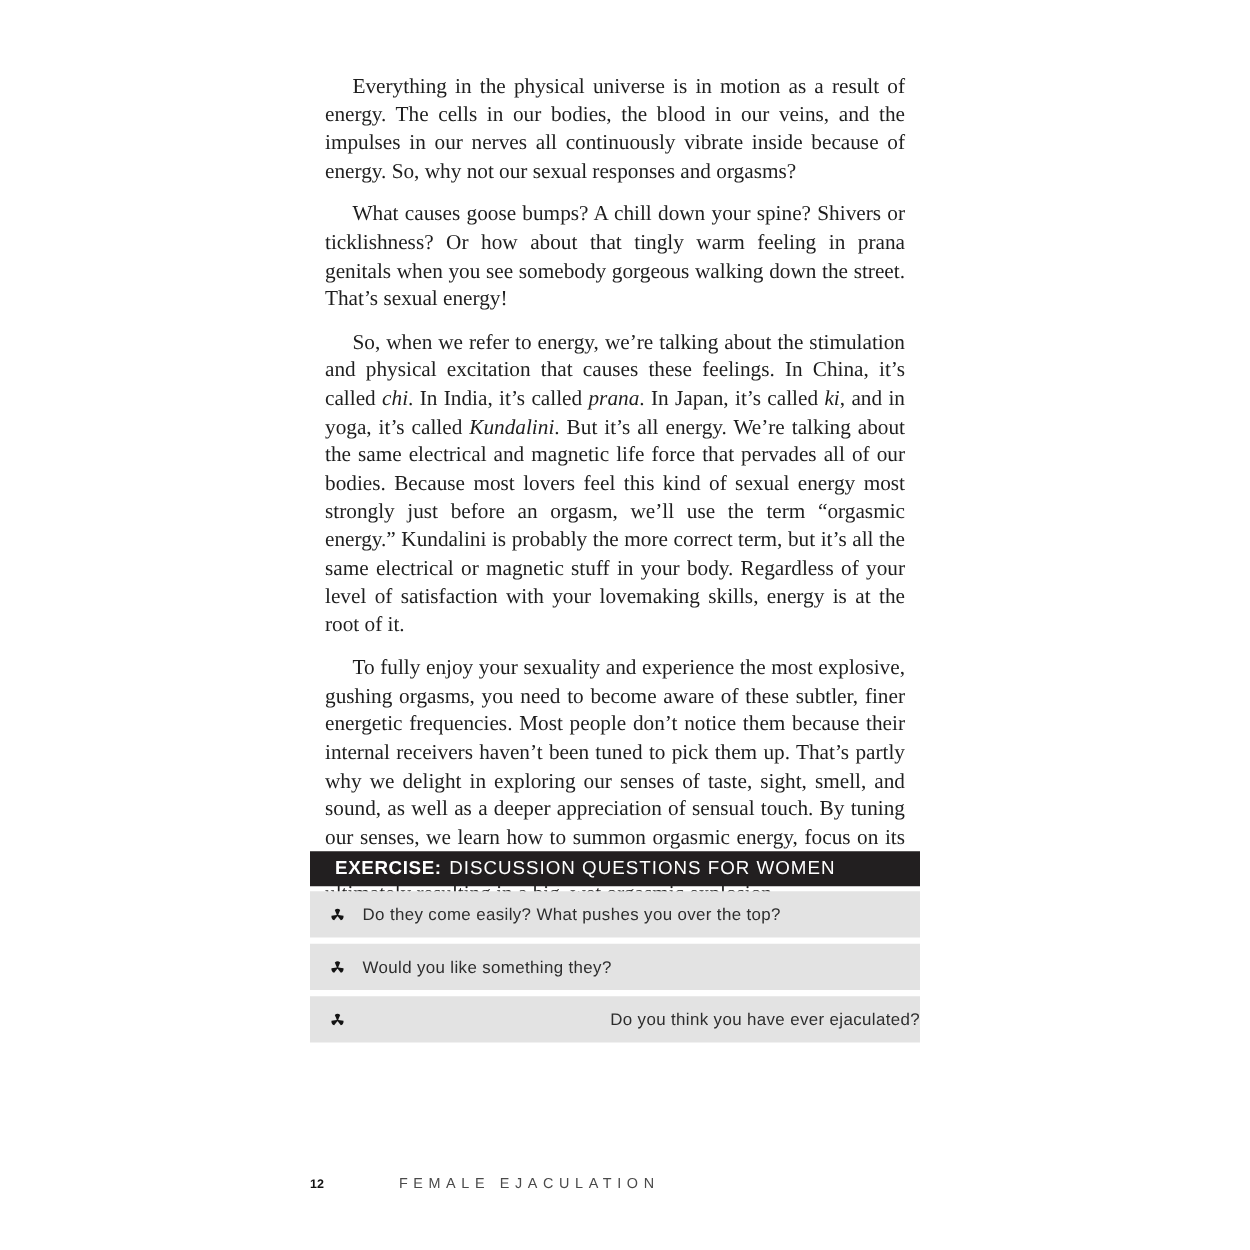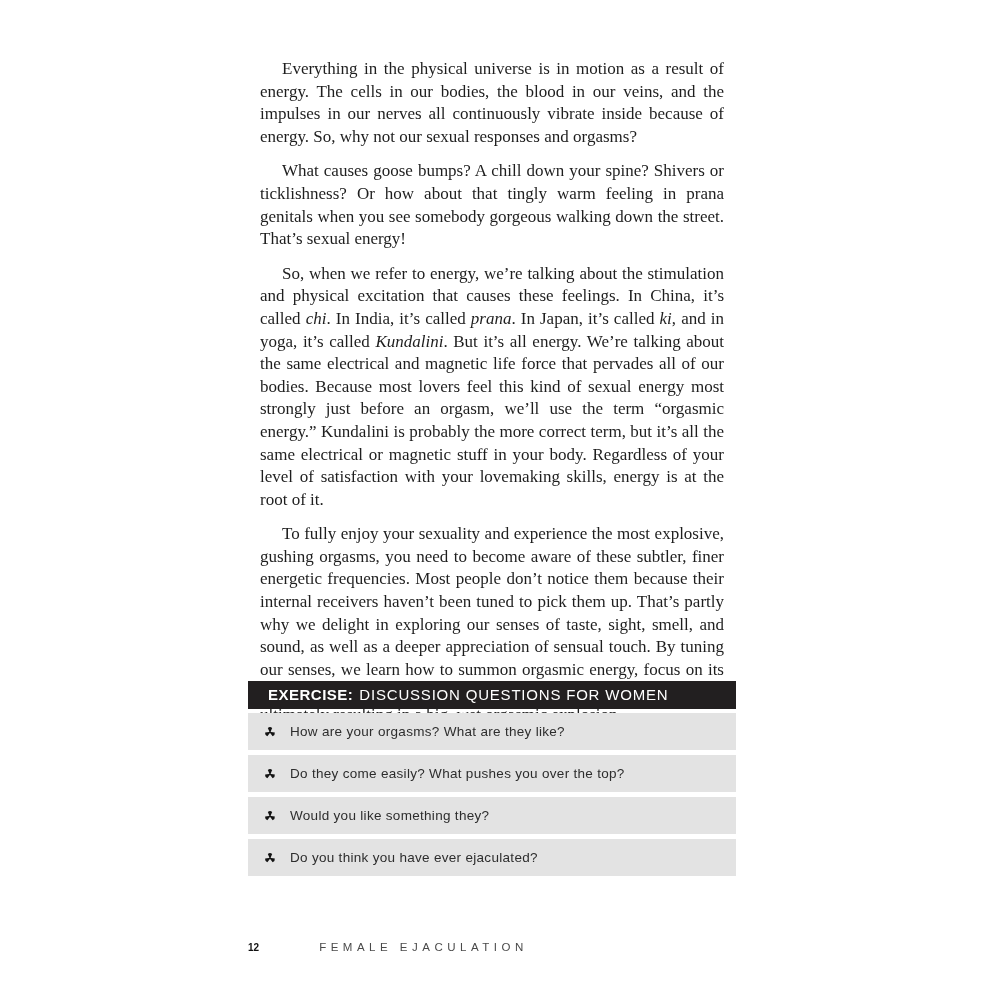--- a/index.html
+++ b/index.html
@@ -116,43 +116,33 @@
 
   <div class="rows" id="exercise-rows">
       <div class="q-row" style="background: rgb(227, 227, 227);">
         <span class="q-icon"><svg viewBox="0 0 100 100" width="12" height="12" aria-hidden="true">
             <g fill="#141414">
               <path d="M50,60 L32,16 Q50,2 68,16 Z"></path>
               <path d="M50,60 L32,16 Q50,2 68,16 Z" transform="rotate(120 50 52)"></path>
               <path d="M50,60 L32,16 Q50,2 68,16 Z" transform="rotate(240 50 52)"></path>
             </g>
           </svg></span>
-        <span>How are your orgasms? What are they like?</span>
-      </div>
-      <div class="q-row" style="background: rgb(227, 227, 227);">
-        <span class="q-icon"><svg viewBox="0 0 100 100" width="12" height="12" aria-hidden="true">
-            <g fill="#141414">
-              <path d="M50,60 L32,16 Q50,2 68,16 Z"></path>
-              <path d="M50,60 L32,16 Q50,2 68,16 Z" transform="rotate(120 50 52)"></path>
-              <path d="M50,60 L32,16 Q50,2 68,16 Z" transform="rotate(240 50 52)"></path>
-            </g>
-          </svg></span>
         <span>Do they come easily? What pushes you over the top?</span>
       </div>
       <div class="q-row" style="background: rgb(227, 227, 227);">
         <span class="q-icon"><svg viewBox="0 0 100 100" width="12" height="12" aria-hidden="true">
             <g fill="#141414">
               <path d="M50,60 L32,16 Q50,2 68,16 Z"></path>
               <path d="M50,60 L32,16 Q50,2 68,16 Z" transform="rotate(120 50 52)"></path>
               <path d="M50,60 L32,16 Q50,2 68,16 Z" transform="rotate(240 50 52)"></path>
             </g>
           </svg></span>
         <span>Would you like something they?</span>
       </div>
-      <div class="q-row" style="background: rgb(227, 227, 227);">
+      <div class="q-row" style="background: rgb(227, 227, 227); justify-content: space-between;">
         <span class="q-icon"><svg viewBox="0 0 100 100" width="12" height="12" aria-hidden="true">
             <g fill="#141414">
               <path d="M50,60 L32,16 Q50,2 68,16 Z"></path>
               <path d="M50,60 L32,16 Q50,2 68,16 Z" transform="rotate(120 50 52)"></path>
               <path d="M50,60 L32,16 Q50,2 68,16 Z" transform="rotate(240 50 52)"></path>
             </g>
           </svg></span>
         <span>Do you think you have ever ejaculated?</span>
       </div>
     </div>

